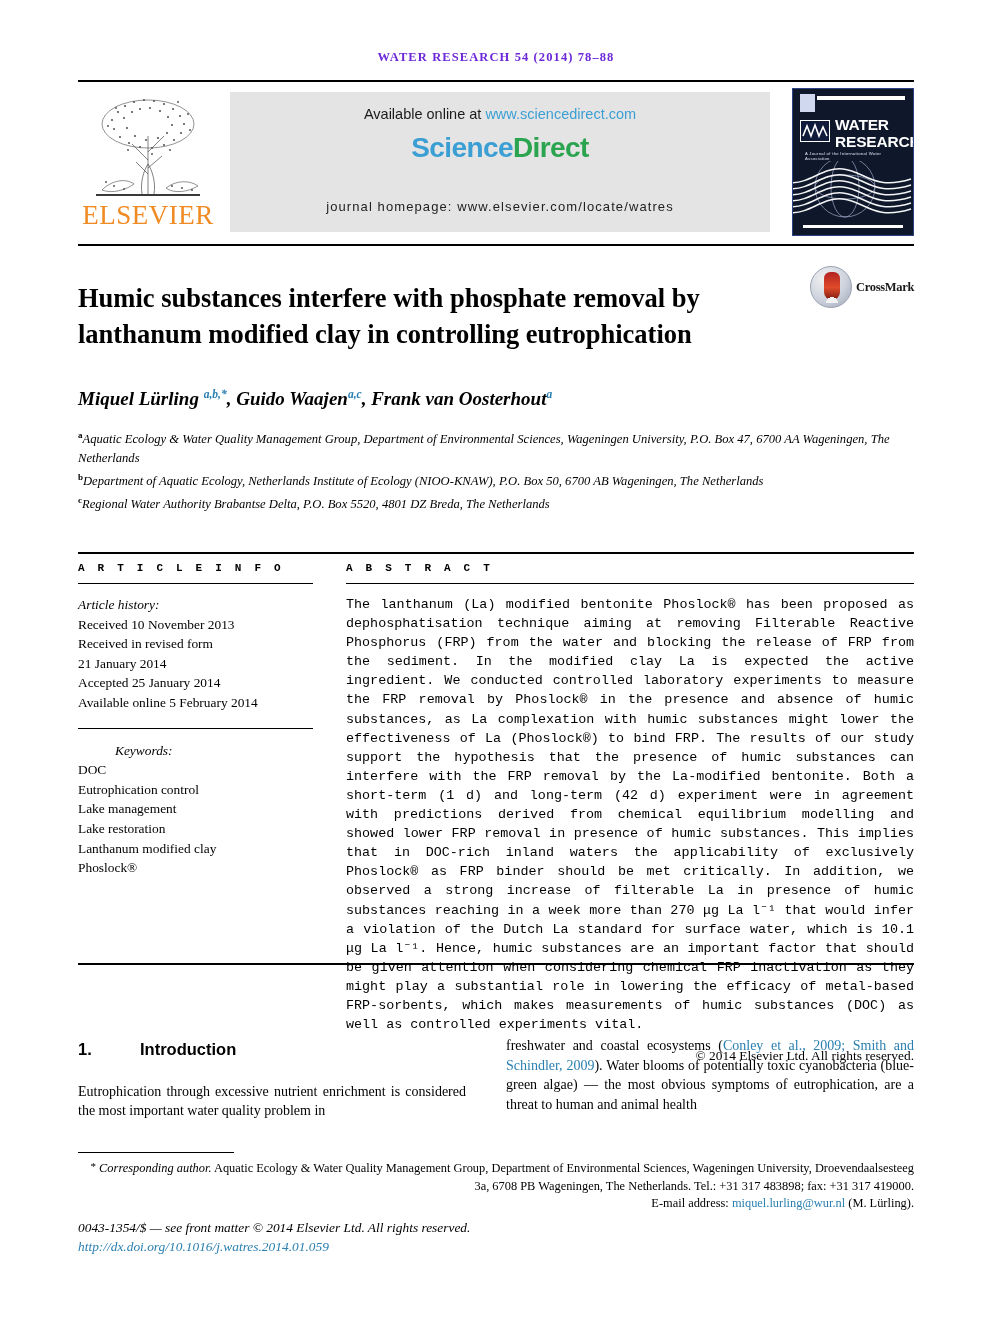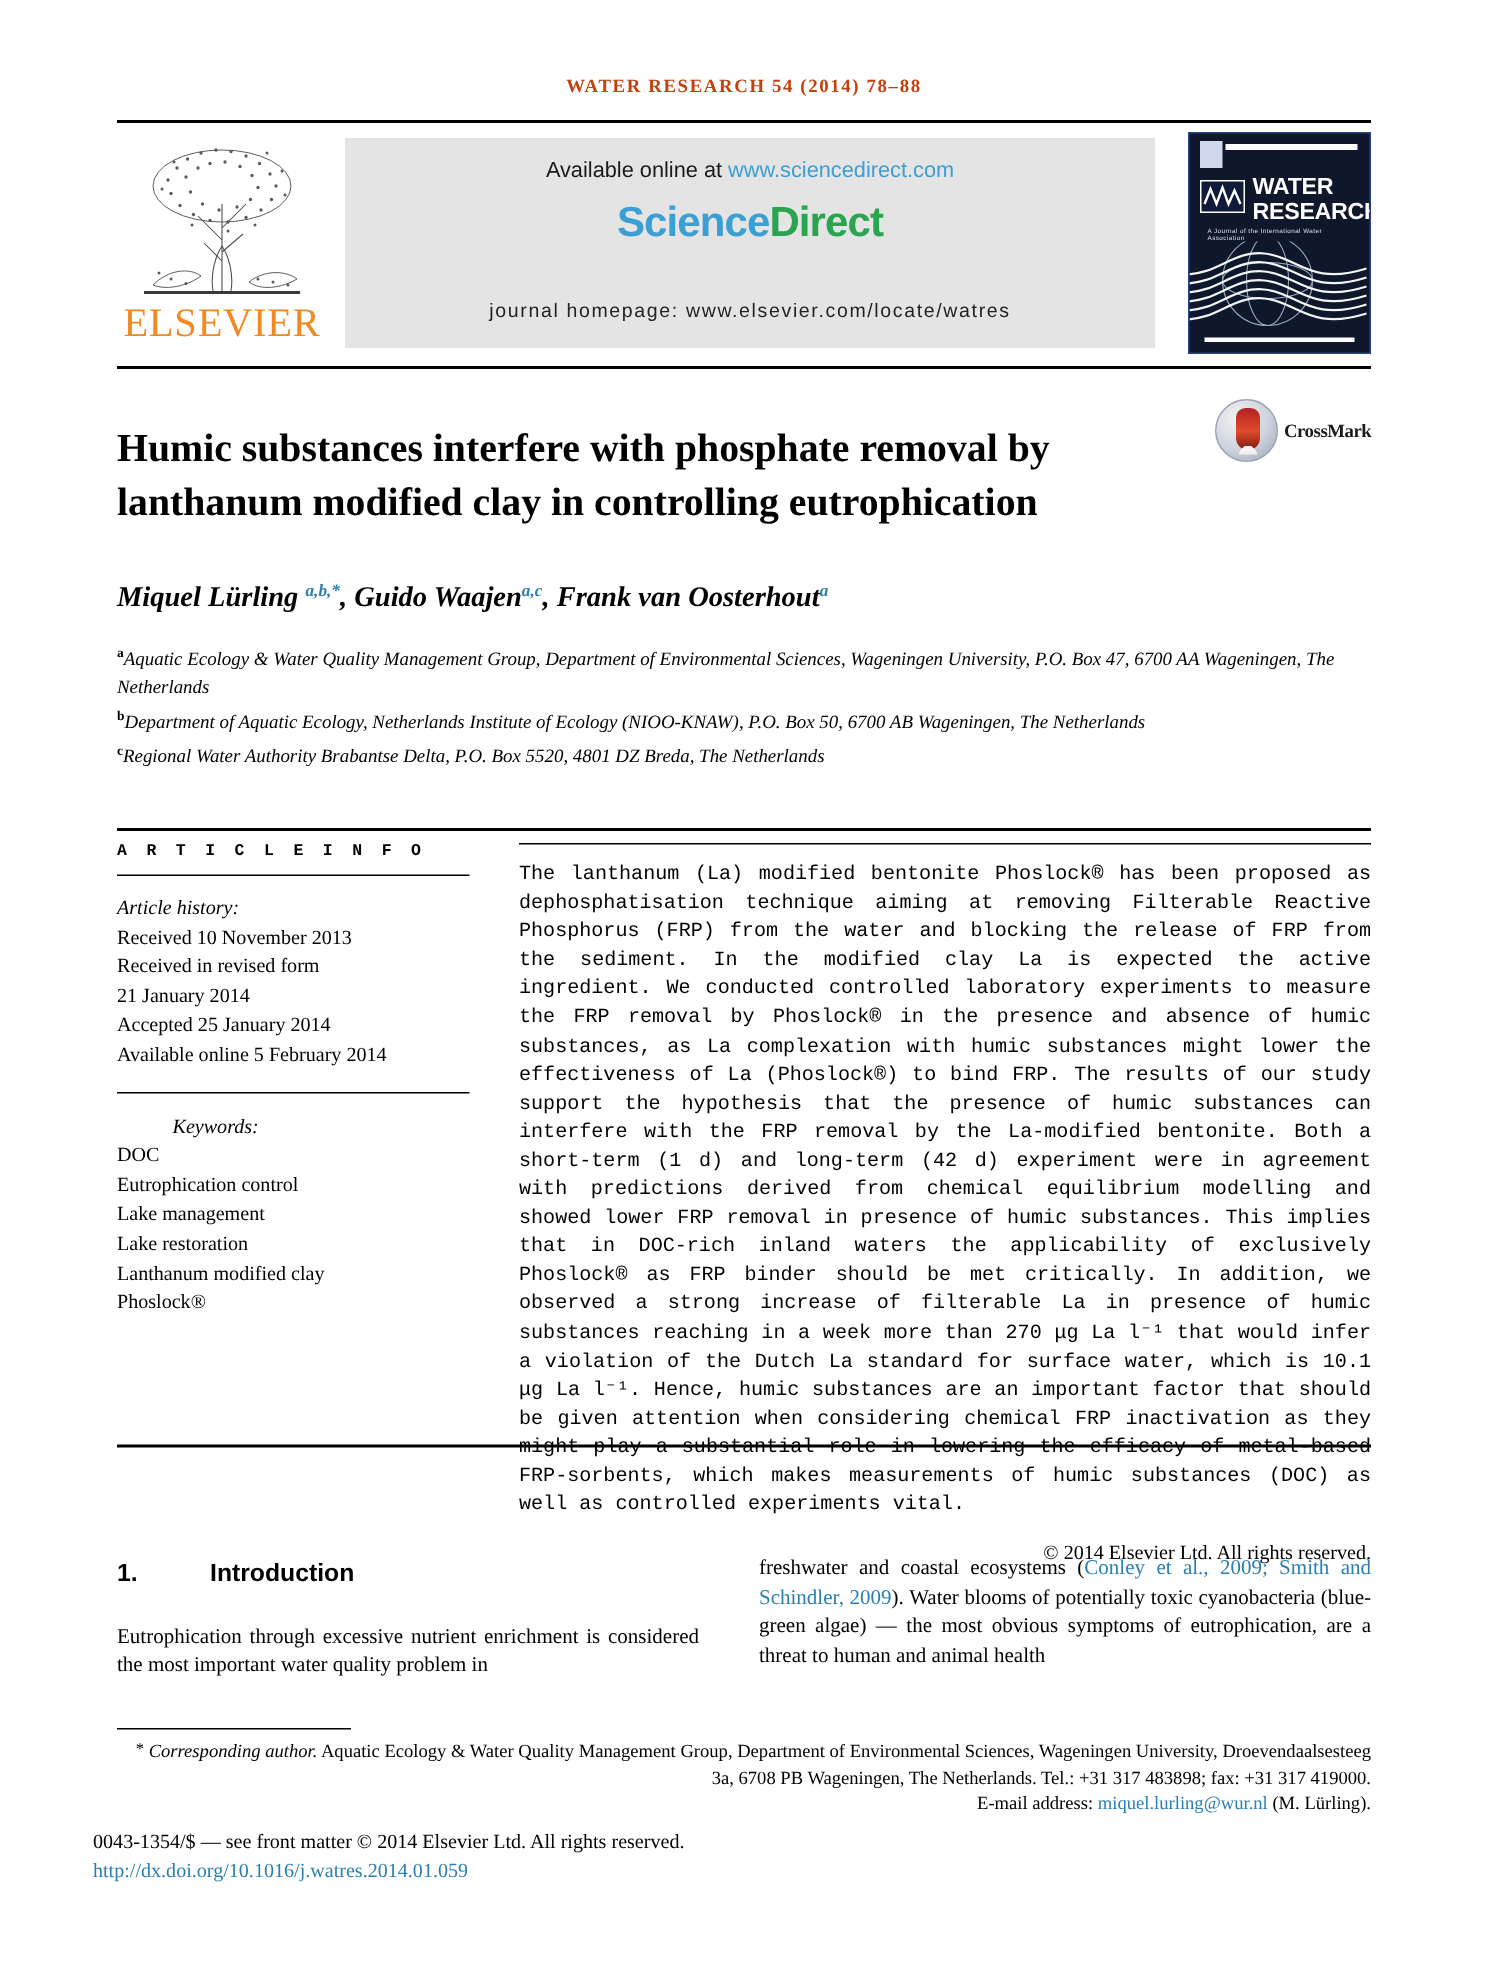--- a/index.html
+++ b/index.html
@@ -25,21 +25,21 @@
   
   .running-head {
     position: absolute;
     left: 78px; top: 50px;
     width: 836px;
     text-align: center;
     font-family: "Liberation Serif", serif;
     font-weight: bold;
     font-size: 12.5px;
     letter-spacing: 1.1px;
-    color: #c2410c;
+    color: #6d28d9;
     font-variant: small-caps;
   }
 
   
   .rule-thick {
     position: absolute;
     left: 78px;
     width: 836px;
     height: 2px;
     background: #000;
@@ -319,25 +319,26 @@
     line-height: 17.6px;
     text-align: right;
   }
   .footnote .ital { font-style: italic; }
   .footnote .star { font-size: 11px; vertical-align: 2px; }
   .footnote .email-line { margin-left: 16px; }
   .link { color: #2a7fb0; }
 
   .imprint {
     position: absolute;
-    left: 62px; top: 1218px;
+    left: 78px; top: 1218px;
     width: 836px;
     font-family: "Liberation Serif", serif;
     font-size: 13.4px;
     line-height: 19px;
+    font-style: italic;
   }
 </style>
 </head>
 <body>
 
 <div class="page">
 
   <div class="running-head">WATER RESEARCH 54 (2014) 78–88</div>
 
   <div class="rule-thick" id="rule-top"></div>
@@ -491,20 +492,21 @@
       <div>DOC</div>
       <div>Eutrophication control</div>
       <div>Lake management</div>
       <div>Lake restoration</div>
       <div>Lanthanum modified clay</div>
       <div>Phoslock®</div>
     </div>
   </div>
 
   <div class="col-right">
+    <div class="sec-head">A B S T R A C T</div>
     <div class="hr-thin"></div>
     <div class="abstract-body">The lanthanum (La) modified bentonite Phoslock® has been proposed as dephosphatisation technique aiming at removing Filterable Reactive Phosphorus (FRP) from the water and blocking the release of FRP from the sediment. In the modified clay La is expected the active ingredient. We conducted controlled laboratory experiments to measure the FRP removal by Phoslock® in the presence and absence of humic substances, as La complexation with humic substances might lower the effectiveness of La (Phoslock®) to bind FRP. The results of our study support the hypothesis that the presence of humic substances can interfere with the FRP removal by the La-modified bentonite. Both a short-term (1 d) and long-term (42 d) experiment were in agreement with predictions derived from chemical equilibrium modelling and showed lower FRP removal in presence of humic substances. This implies that in DOC-rich inland waters the applicability of exclusively Phoslock® as FRP binder should be met critically. In addition, we observed a strong increase of filterable La in presence of humic substances reaching in a week more than 270 μg La l⁻¹ that would infer a violation of the Dutch La standard for surface water, which is 10.1 μg La l⁻¹. Hence, humic substances are an important factor that should be given attention when considering chemical FRP inactivation as they might play a substantial role in lowering the efficacy of metal-based FRP-sorbents, which makes measurements of humic substances (DOC) as well as controlled experiments vital.</div>
     <div class="copyright">© 2014 Elsevier Ltd. All rights reserved.</div>
   </div>
 
   <div class="rule-thick" id="rule-abs-bottom"></div>
 
   <div class="body-col" id="body-left">
     <div class="sec-num-head">
       <span class="num">1.</span><span>Introduction</span>

